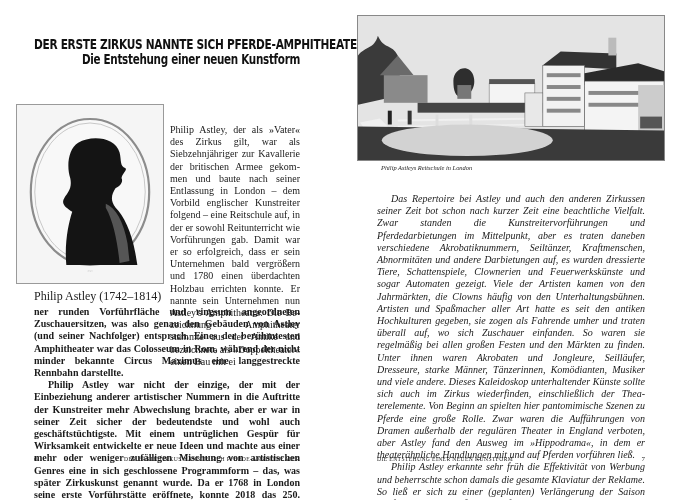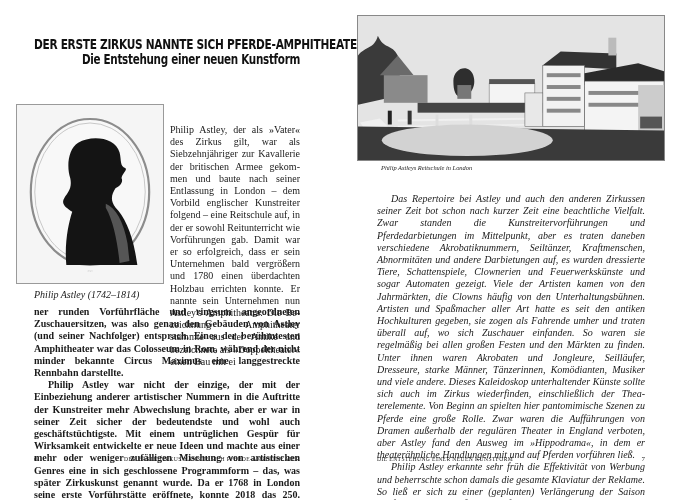--- a/index.html
+++ b/index.html
@@ -25,21 +25,21 @@
     color: #111;
   }
 
   .portrait-frame {
     position: absolute; left: 16px; top: 104px; width: 148px; height: 180px;
     border: 1px solid #9a9a9a; background: #f4f4f4;
   }
   .portrait-frame svg { width: 100%; height: 100%; display: block; }
   .portrait-caption {
     position: absolute; left: 34px; top: 289px;
-    font-style: italic; font-size: 10px; color: #222;
+    font-size: 12px; color: #222;
   }
 
   .body-text {
     font-size: 10px; line-height: 12.2px; text-align: justify;
     hyphens: manual; color: #1a1a1a;
   }
   .wrap-col { position: absolute; left: 170px; top: 124px; width: 130px; }
   .full-col-left { position: absolute; left: 34px; top: 306px; width: 266px; font-weight: bold; }
   .indent { text-indent: 14px; }
 

